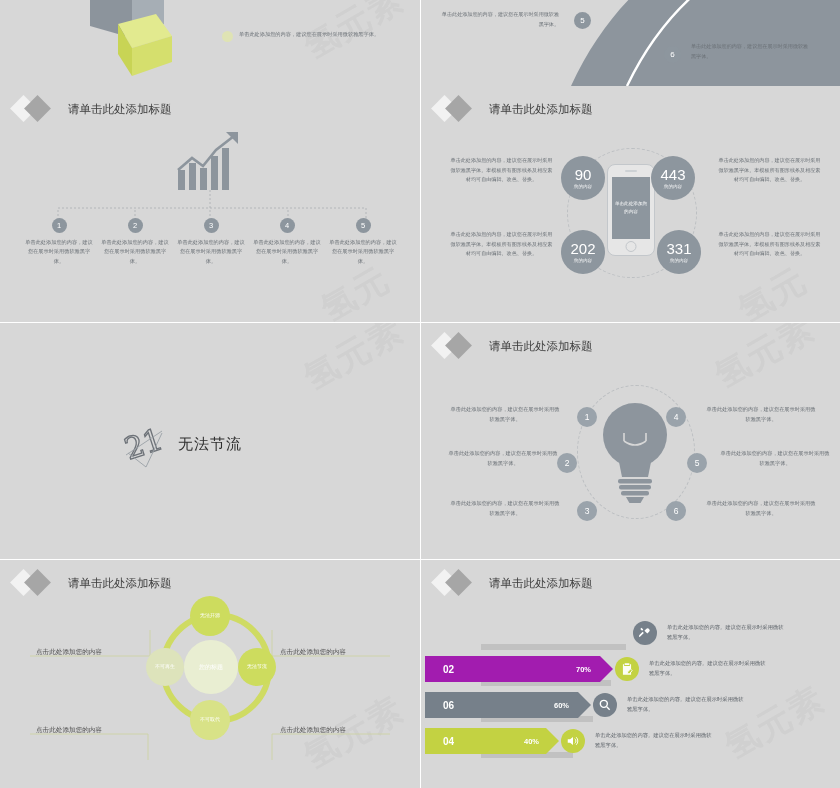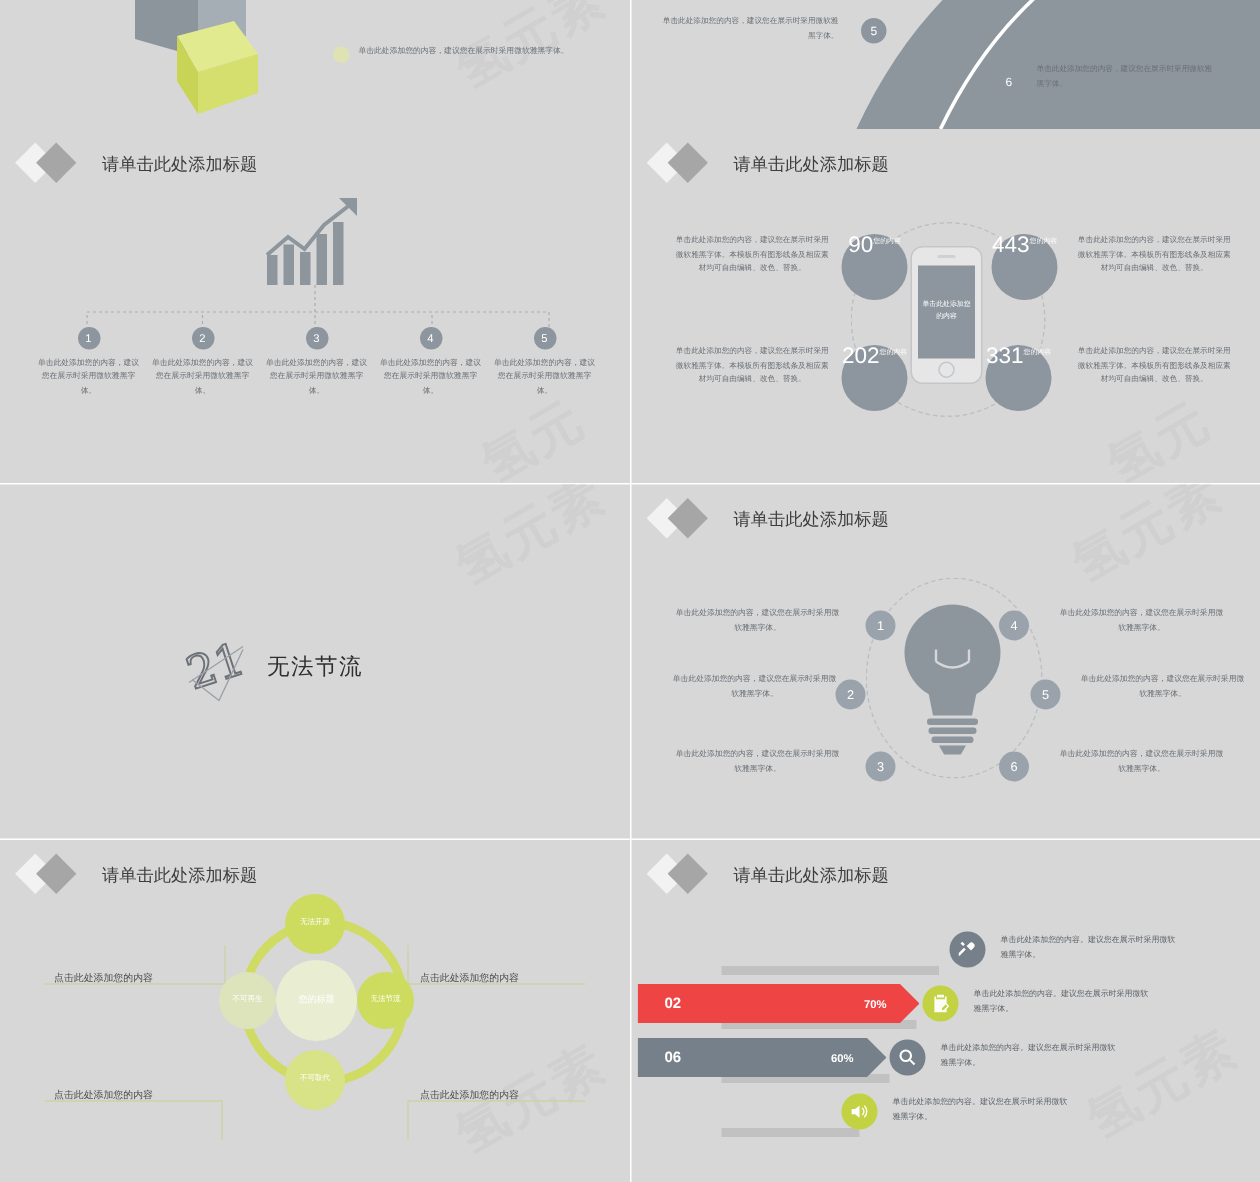--- a/index.html
+++ b/index.html
@@ -32,21 +32,21 @@
   
   #s1{left:0;top:86px;width:420px;height:236px;}
   .node{position:absolute;text-align:center;width:70px;}
   .node .c{width:15px;height:15px;border-radius:50%;background:#8d969e;color:#fff;font-size:7.5px;
         display:flex;align-items:center;justify-content:center;margin:0 auto 5px;}
   .node .d{font-size:5.2px;line-height:1.8;color:#6a7076;}
 
   
   #s2{left:421px;top:86px;width:419px;height:236px;}
   .stat{position:absolute;width:44px;height:44px;border-radius:50%;background:#8d969e;color:#fff;
-        display:flex;flex-direction:row;justify-content:center;}
+        display:flex;flex-direction:column;align-items:center;justify-content:center;}
   .stat .n{font-size:15px;line-height:1;font-weight:400;}
   .stat .s{font-size:4.6px;margin-top:2px;opacity:.95;}
   .phone{position:absolute;width:48px;height:92px;border:1.4px solid #c3c7cb;border-radius:8px;
         background:#e6e6e6;box-sizing:border-box;}
   .phone .scr{position:absolute;left:4px;right:4px;top:12px;bottom:16px;background:#8d969e;
         display:flex;align-items:center;justify-content:center;text-align:center;color:#fff;
         font-size:4.6px;line-height:1.7;padding:2px;box-sizing:border-box;}
   .phone .hb{position:absolute;left:50%;transform:translateX(-50%);bottom:3px;width:9px;height:9px;
         border:1px solid #c3c7cb;border-radius:50%;}
   .phone .spk{position:absolute;left:50%;transform:translateX(-50%);top:5px;width:12px;height:1.5px;
@@ -188,21 +188,21 @@
     <div class="dashring" style="left:146px;top:62px;width:128px;height:128px;"></div>
     <div class="phone" style="left:186px;top:78px;">
       <span class="spk"></span>
       <span class="scr cjk">单击此处添加您的内容</span>
       <span class="hb"></span>
     </div>
     <div class="stat" style="left:140px;top:70px;">
       <span class="n">90</span>
       <span class="s cjk">您的内容</span>
     </div>
-    <div class="stat" style="left:240px;top:70px;">
+    <div class="stat" style="left:230px;top:70px;">
       <span class="n">443</span>
       <span class="s cjk">您的内容</span>
     </div>
     <div class="stat" style="left:140px;top:144px;">
       <span class="n">202</span>
       <span class="s cjk">您的内容</span>
     </div>
     <div class="stat" style="left:236px;top:144px;">
       <span class="n">331</span>
       <span class="s cjk">您的内容</span>
@@ -311,21 +311,21 @@
     <div class="shadow" style="left:60px;top:84px;width:145px;"></div>
     <div class="ico" style="left:212px;top:61px;background:#76808a;">
       <svg width="14" height="14" viewBox="0 0 24 24" fill="#ffffff">
           <path d="M3 19l7-7-2-2-6 6v3h1zm11-14l-3 3 5 5 3-3a3.5 3.5 0 00-5-5zM6 3l3 3-2 2-3-3z"></path>
         </svg>
     </div>
     <div class="rtxt cjk" style="left:246px;top:62px;">单击此处添加您的内容。建议您在展示时采用微软雅黑字体。</div>
 
     <div class="shadow" style="left:60px;top:120px;width:130px;"></div>
     <div class="bar" style="left:4px;top:96px;">
-      <div class="arw" style="width:188px;background:#ef4444;">
+      <div class="arw" style="width:188px;background:#a21caf;">
         <span class="lbl">02</span>
         <span class="pct" style="right:22px;margin-left:48px;">70%</span>
       </div>
     </div>
     <div class="ico" style="left:194px;top:97px;background:#c3d242;">
       <svg width="14" height="14" viewBox="0 0 24 24" fill="#ffffff">
           <path d="M8 2h8v3H8zM5 4h2v3h10V4h2v18H5z" opacity=".95"></path>
           <path d="M18 12l3 3-5 5h-3v-3z" fill="#c3d242" stroke="#ffffff" stroke-width="1.4"></path>
         </svg>
     </div>
@@ -340,20 +340,26 @@
     </div>
     <div class="ico" style="left:172px;top:133px;background:#76808a;">
       <svg width="14" height="14" viewBox="0 0 24 24" fill="none" stroke="#ffffff" stroke-width="2.4">
           <circle cx="10" cy="10" r="6"></circle>
           <path d="M15 15l5 5"></path>
         </svg>
     </div>
     <div class="rtxt cjk" style="left:206px;top:134px;">单击此处添加您的内容。建议您在展示时采用微软雅黑字体。</div>
 
     <div class="shadow" style="left:60px;top:192px;width:92px;"></div>
+    <div class="bar" style="left:4px;top:168px;">
+      <div class="arw" style="width:134px;background:#c3d242;">
+        <span class="lbl">04</span>
+        <span class="pct" style="right:20px;">40%</span>
+      </div>
+    </div>
     <div class="ico" style="left:140px;top:169px;background:#c3d242;">
       <svg width="14" height="14" viewBox="0 0 24 24" fill="#ffffff">
           <path d="M3 9v6h4l5 4V5L7 9z"></path>
           <path d="M15 8a5 5 0 010 8M17.5 5.5a9 9 0 010 13" stroke="#ffffff" stroke-width="1.6" fill="none"></path>
         </svg>
     </div>
     <div class="rtxt cjk" style="left:174px;top:170px;">单击此处添加您的内容。建议您在展示时采用微软雅黑字体。</div>
   </div>
 
 </div>

